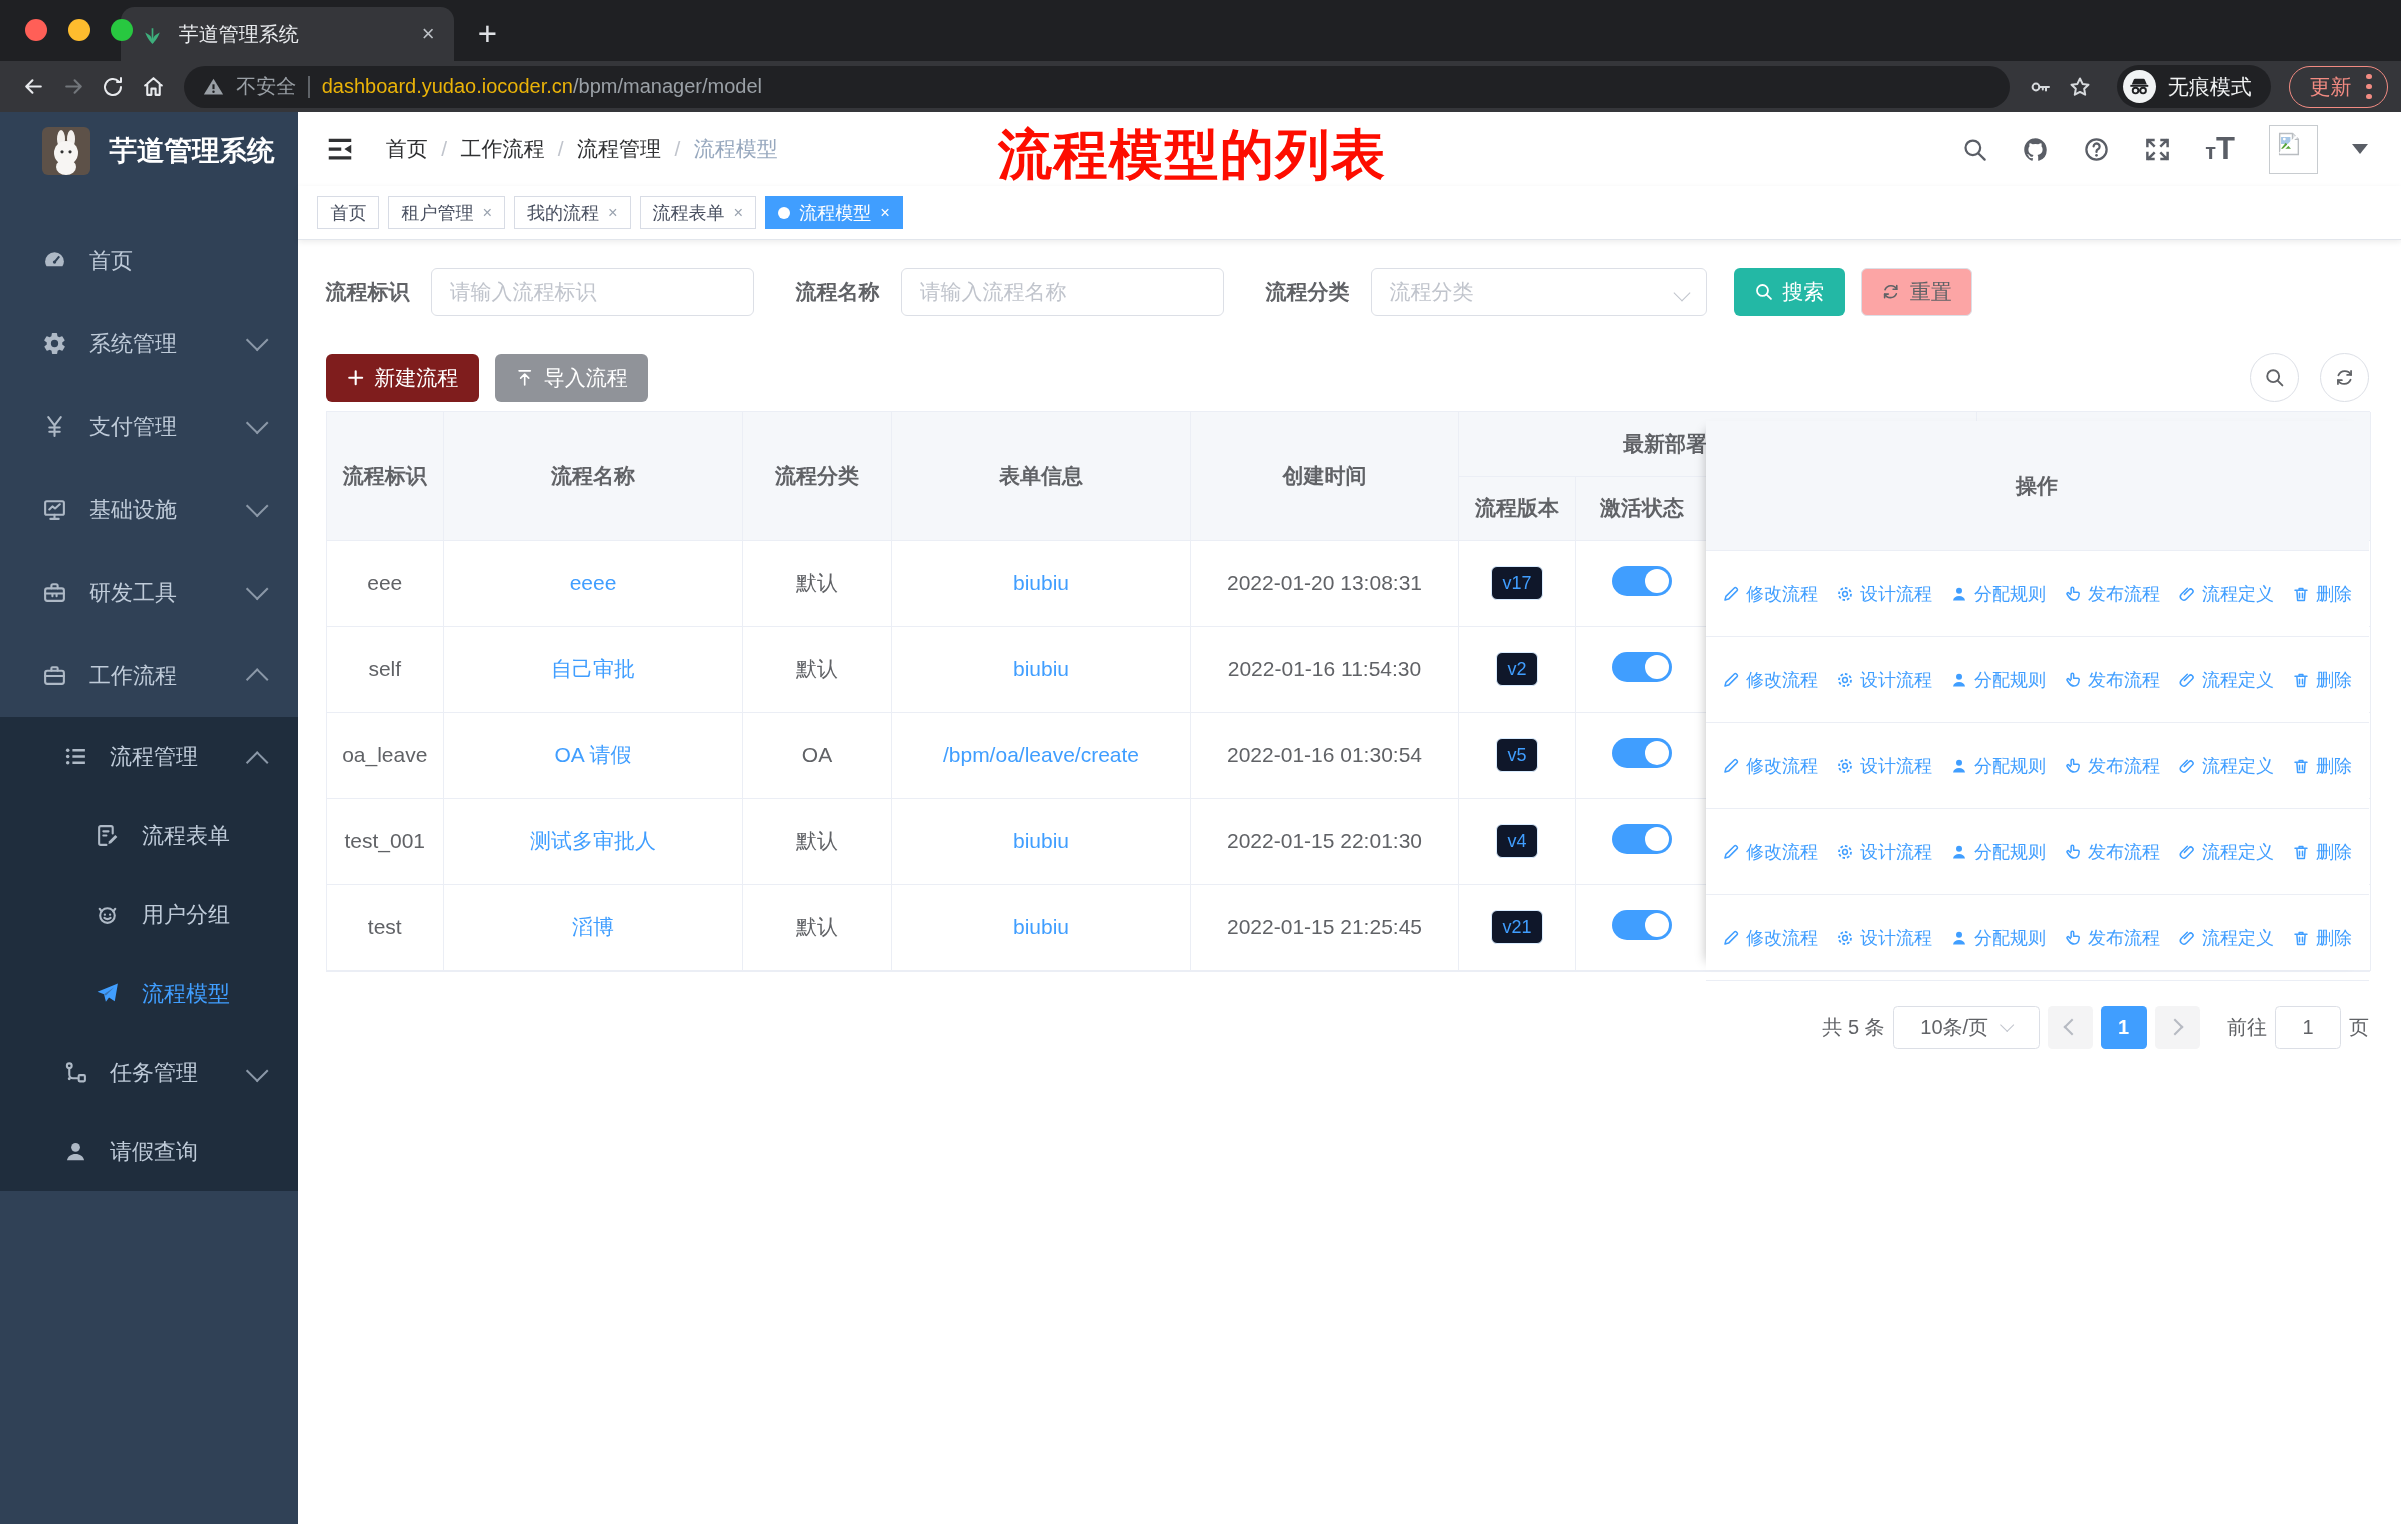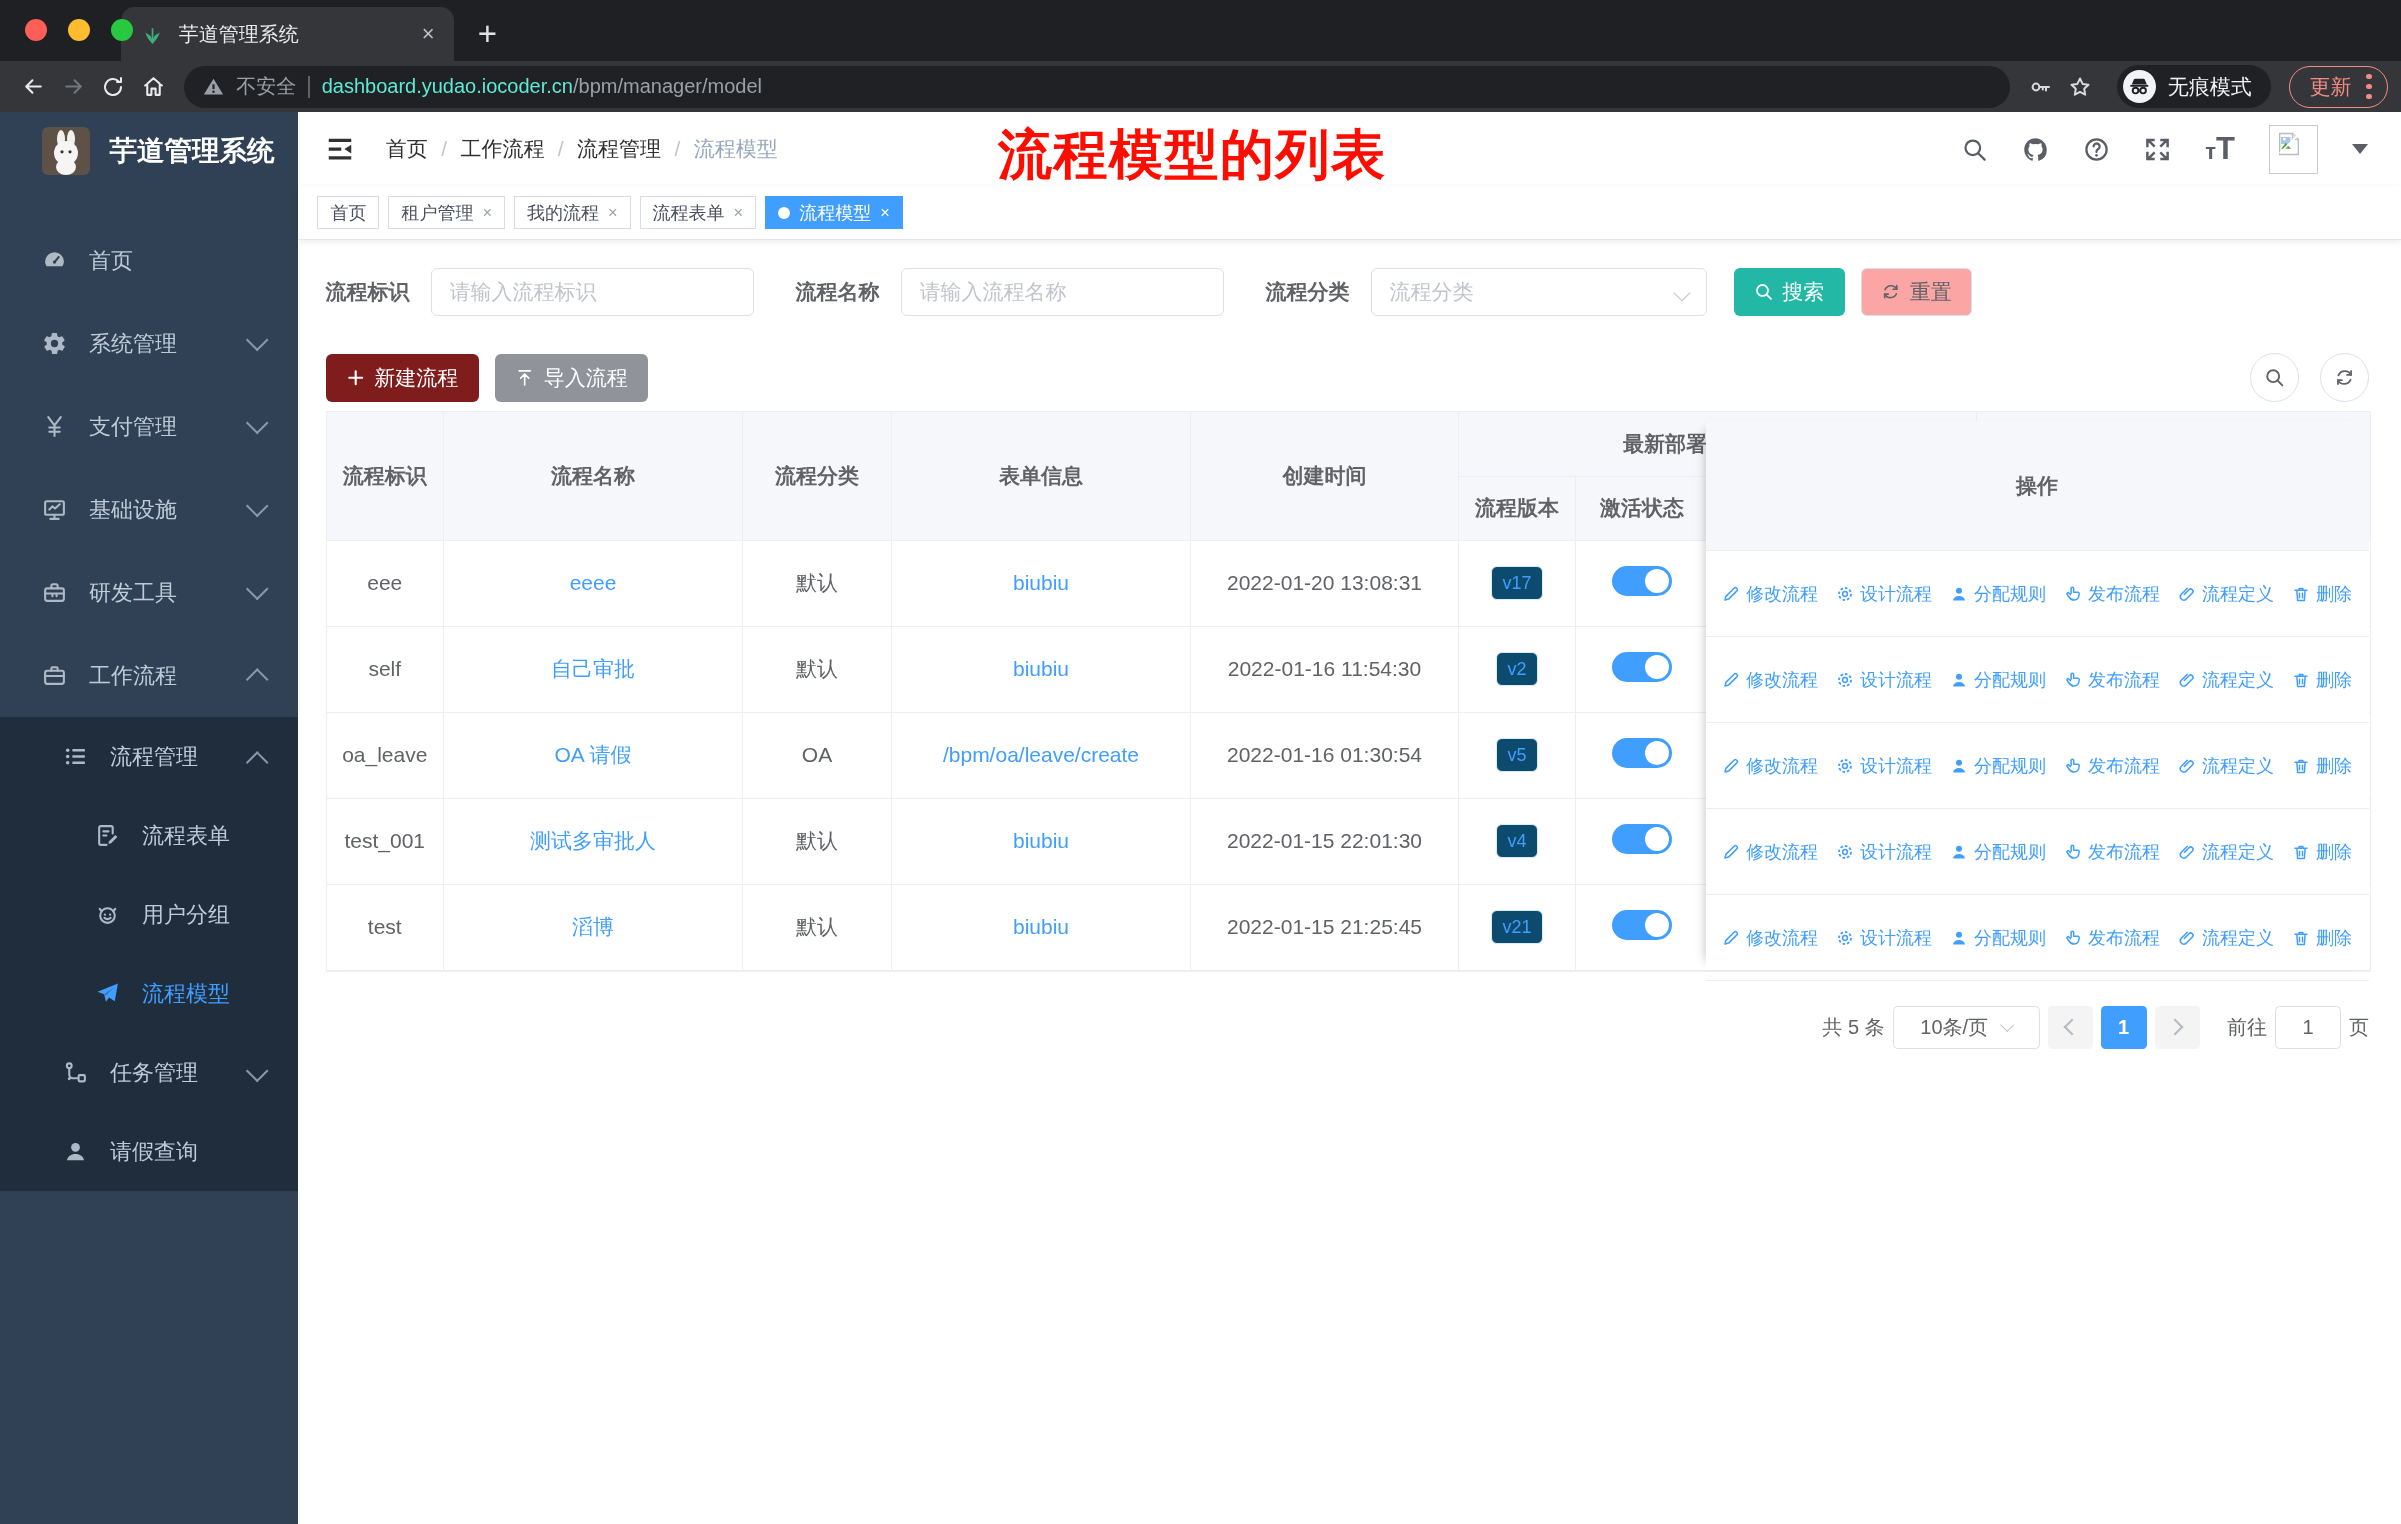--- a/index.html
+++ b/index.html
@@ -19,21 +19,21 @@
   .btab .ttl { flex:1; white-space:nowrap; overflow:hidden; }
   .btab .x { color:#bdc1c6; font-size:22px; }
   .newtab { width:43px; height:43px; margin:0 0 6px 12px; display:flex; align-items:center; justify-content:center;
     color:#dfe1e5; font-size:33px; font-weight:300; }
   .chrometoolbar { height:51px; background:#35363a; display:flex; align-items:center; padding:0 13.4px; }
   .navbtn { width:40px; height:40px; display:flex; align-items:center; justify-content:center; color:#e8eaed; }
   .navbtn.dim { color:#72767b; }
   .address { flex:1; height:42px; background:#202124; border-radius:21px; margin:0 10.4px; display:flex;
     align-items:center; padding:0 19.4px; gap:12px; font-size:20px; color:#9aa0a6;text-align:right; }
   .address .div { width:1.5px; height:22px; background:#5f6368; }
-  .address .host { color:#5eead4; }
+  .address .host { color:#eab308; }
   .cticon { width:24px; height:24px; color:#d7dadd; }
   .incog { height:43px; background:#202124; border-radius:21.6px; display:flex; align-items:center;
     gap:12px; padding:0 19.4px 0 6px; margin-left:16.4px; color:#f1f3f4; font-size:21px; }
   .spycircle { width:33px; height:33px; background:#f1f3f4; border-radius:50%; padding:5.2px; color:#202124; }
   .update { height:42px; border:1.5px solid #f28b82; border-radius:21px; display:flex; align-items:center;
     gap:15px; padding:0 15px 0 19.4px; margin-left:18px; color:#f28b82; font-size:21px; }
   .vdots { display:flex; flex-direction:column; gap:4.5px; }
   .vdots i { width:5.2px; height:5.2px; border-radius:50%; background:#f28b82; }
 
   
@@ -115,21 +115,21 @@
   .circ .ic { width:21px; height:21px; }
 
   
   .twrap { margin-top:9px; border:0.7px solid #ebeef5; position:relative; width:2044px; }
   table { border-collapse:collapse; table-layout:fixed; width:2043px; }
   th, td { border-right:0.7px solid #ebeef5; border-bottom:0.7px solid #ebeef5; text-align:center;
     font-size:21px; color:#606266; overflow:hidden; white-space:nowrap; }
   thead th { background:#f5f7fa; height:64px; font-weight:700; }
   tbody td { height:86px; background:#fff; }
   a.link { color:#409EFF; text-decoration:none; cursor:pointer; }
-  .vtag { display:inline-block; background:#0c4a6e; border:0.7px solid #d9ecff; border-radius:6px;
+  .vtag { display:inline-block; background:#0f172a; border:0.7px solid #d9ecff; border-radius:6px;
     color:#409EFF; font-size:18px; padding:6.7px 10.4px; line-height:1; }
   .switch { width:60px; height:30px; background:#409EFF; border-radius:15px; position:relative;
     display:inline-block; cursor:pointer; }
   .switch::after { content:""; position:absolute; top:3px; right:3px; width:24px; height:24px;
     background:#fff; border-radius:50%; }
   .fixedcol { position:absolute; top:9px; right:0; bottom:0.7px; width:663px; background:#fff;
     box-shadow:-9px 0 10.4px -9px rgba(0,0,0,.25); }
   .fx-head { height:130px; background:#f5f7fa; border-bottom:0.7px solid #ebeef5; display:flex;
     align-items:center; justify-content:center; font-size:21px; font-weight:700; color:#606266; }
   .fx-row { height:86px; border-bottom:0.7px solid #ebeef5; display:flex; align-items:center;

